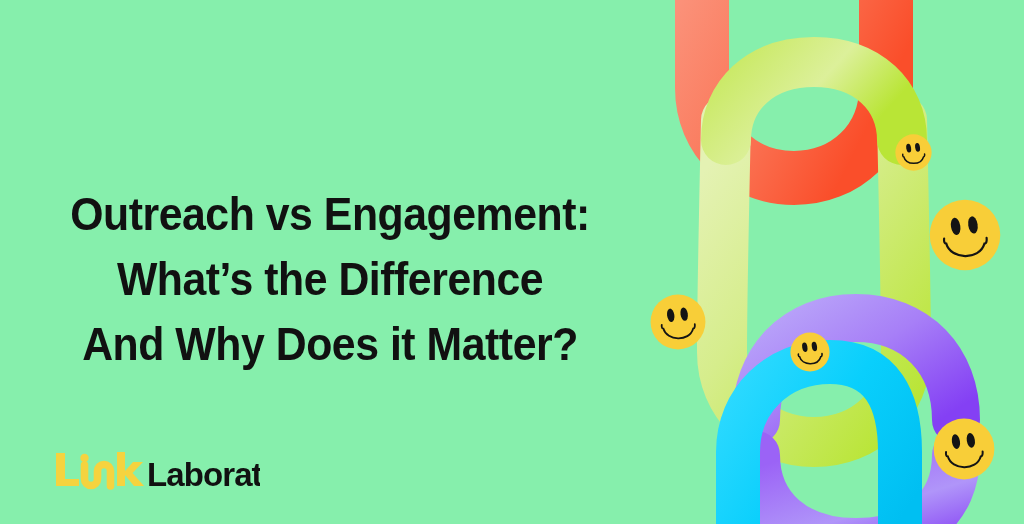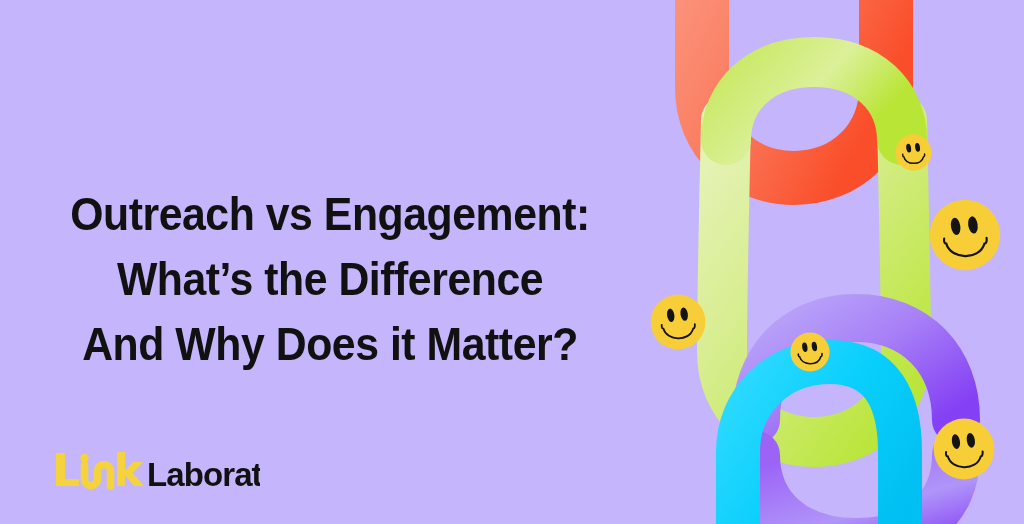--- a/index.html
+++ b/index.html
@@ -5,21 +5,21 @@
 <style>
   html, body {
     margin: 0;
     padding: 0;
     background: #ffffff;
   }
   #banner {
     position: relative;
     width: 1024px;
     height: 524px;
-    background: #c4b5fd;
+    background: #86efac;
     overflow: hidden;
     font-family: "Liberation Sans", sans-serif;
   }
 
   
   #headline {
     position: absolute;
     left: 0px;
     top: 150px;
     width: 660px;

